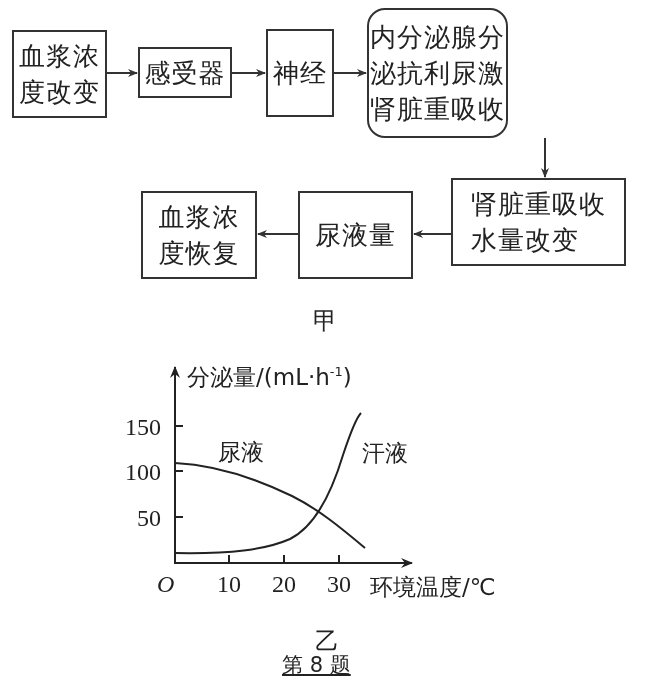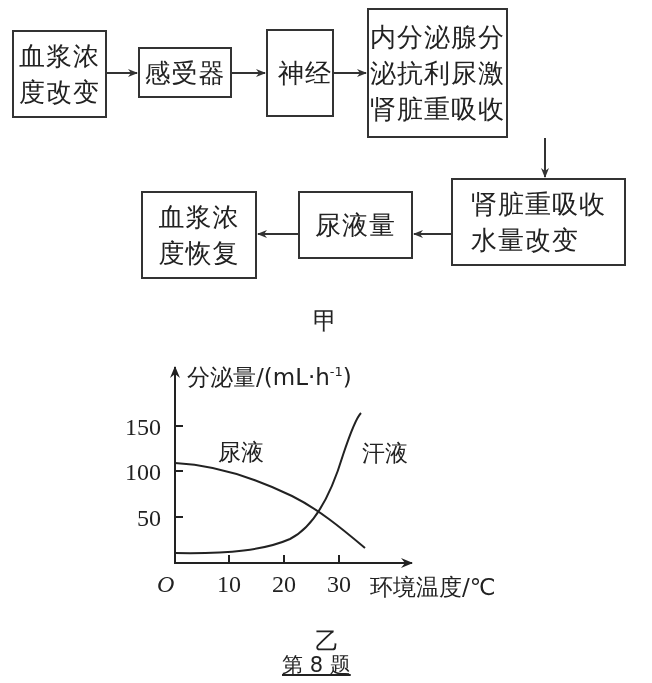--- a/index.html
+++ b/index.html
@@ -21,39 +21,39 @@
   <div>
       <span>血浆浓</span>
       <span>度改变</span>
     </div>
 </div>
 <div class="box" style="left:138px;top:47px;width:94px;height:51px;">
   <div>
       <span>感受器</span>
     </div>
 </div>
-<div class="box" style="left:266px;top:29px;width:68px;height:88px;justify-content:flex-end;">
+<div class="box" style="left:266px;top:29px;width:68px;height:88px;">
   <div>
       <span>神经</span>
     </div>
 </div>
-<div class="box" style="left:367px;top:8px;width:141px;height:130px;">
+<div class="box" style="left:367px;top:8px;width:141px;height:130px;border-radius:18px;">
   <div>
       <span>内分泌腺分</span>
       <span>泌抗利尿激</span>
       <span>肾脏重吸收</span>
     </div>
 </div>
 <div class="box" style="left:451px;top:178px;width:175px;height:88px;">
   <div>
       <span>肾脏重吸收</span>
       <span>水量改变</span>
     </div>
 </div>
-<div class="box" style="left:298px;top:191px;width:115px;height:68px;">
+<div class="box" style="left:298px;top:191px;width:115px;height:88px;">
   <div>
       <span>尿液量</span>
     </div>
 </div>
 <div class="box" style="left:141px;top:191px;width:116px;height:88px;">
   <div>
       <span>血浆浓</span>
       <span>度恢复</span>
     </div>
 </div>

